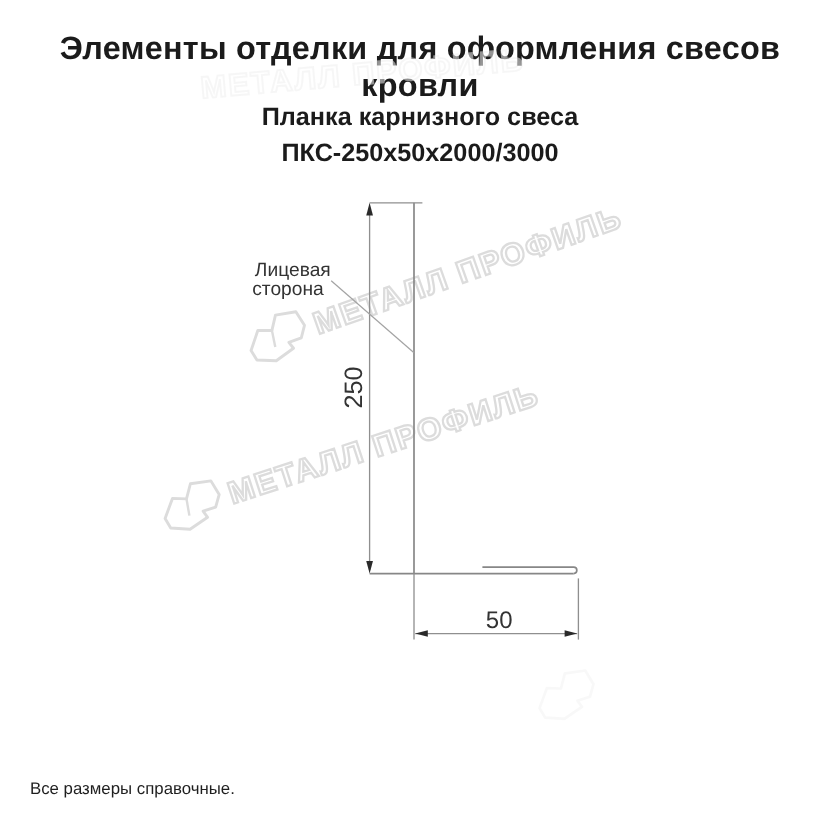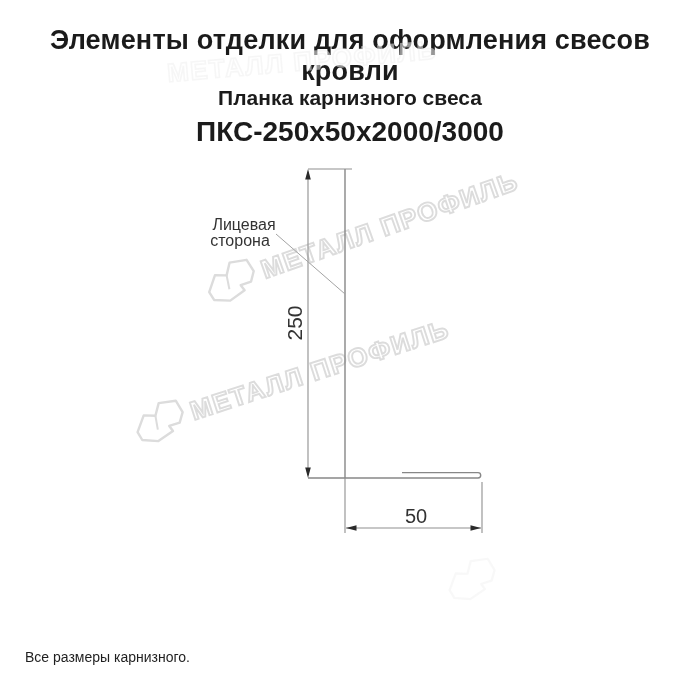--- a/index.html
+++ b/index.html
@@ -38,21 +38,21 @@
     font-size: 21px;
     font-weight: bold;
     color: #1b1b1b;
   }
   .model-line {
     position: absolute;
     top: 116px;
     left: 0;
     width: 700px;
     text-align: center;
-    font-size: 28px;
+    font-size: 21px;
     font-weight: bold;
     color: #1b1b1b;
   }
   .drawing-svg {
     position: absolute;
     top: 0;
     left: 0;
   }
   .footer {
     position: absolute;
@@ -122,16 +122,16 @@
     <polygon points="346,528 356.5,525.3 356.5,530.7" fill="#2a2a2a"></polygon>
     <polygon points="481,528 470.5,525.3 470.5,530.7" fill="#2a2a2a"></polygon>
     <text class="dim-text" x="416" y="523" text-anchor="middle" font-size="20">50</text>
 
     <path d="M276,234 L345,294" fill="none" stroke="#a3a3a3" stroke-width="1"></path>
     <text class="dim-text" x="244" y="230" text-anchor="middle" font-size="16" fill="#3d3d3d">Лицевая</text>
     <text class="dim-text" x="240" y="246" text-anchor="middle" font-size="16" fill="#3d3d3d">сторона</text>
   </svg>
 
   <div class="footer">
-    <div>Все размеры карнизного.</div>
+    <div>Все размеры справочные.</div>
   </div>
 
 </div>
 
 </body></html>

